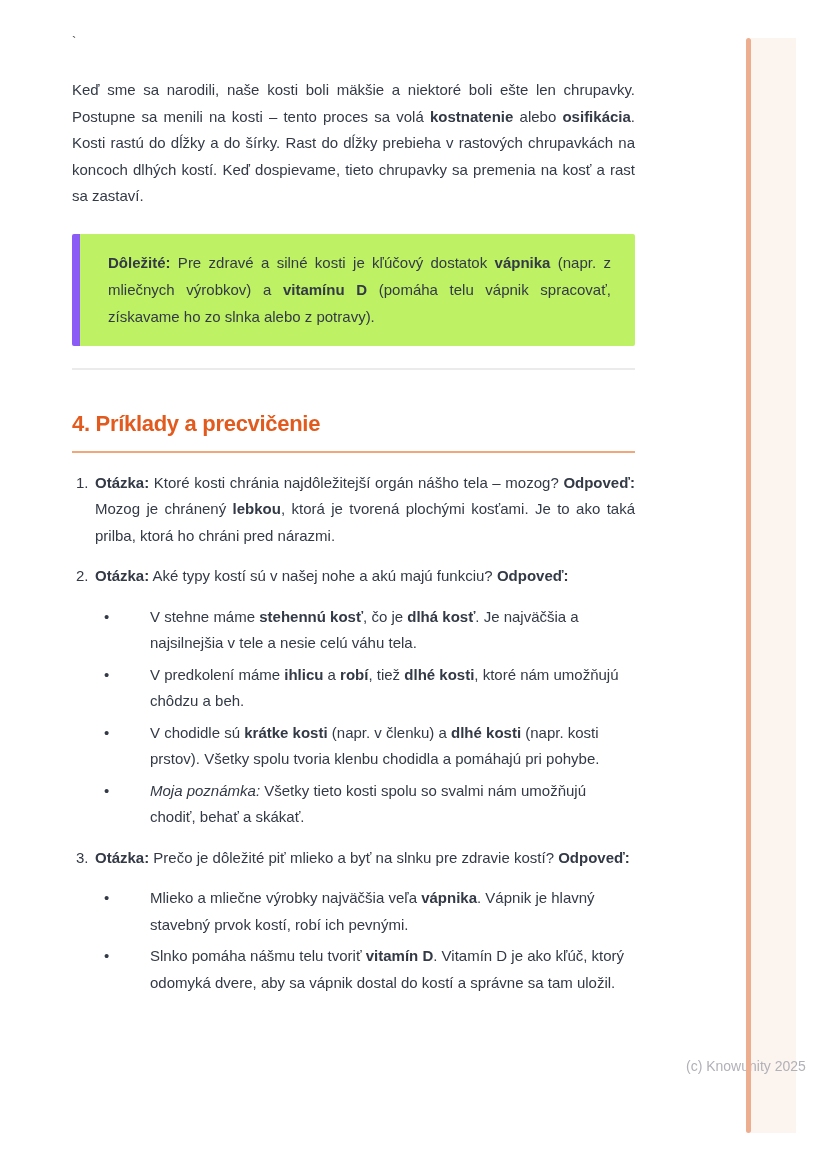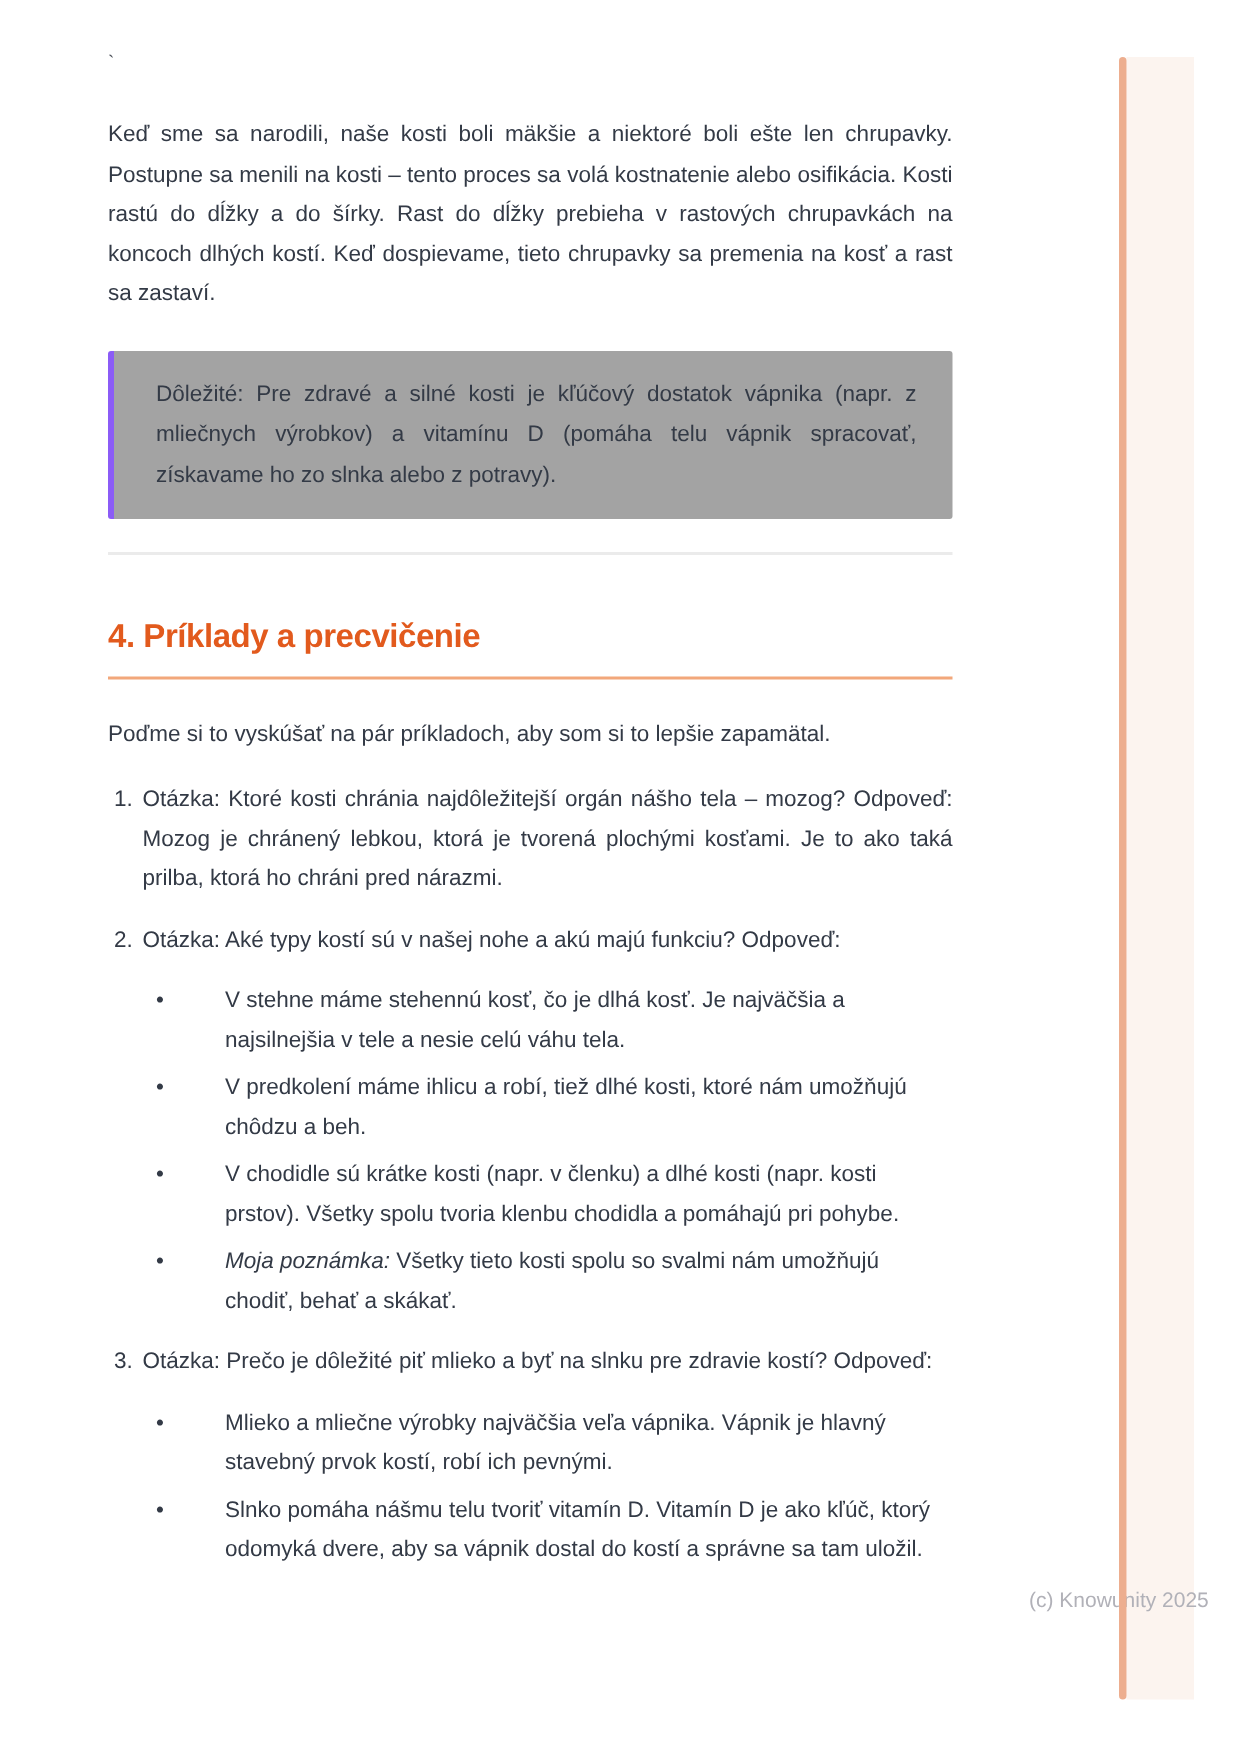--- a/index.html
+++ b/index.html
@@ -13,21 +13,21 @@
   .stray { font-size:13px; line-height:20px; color:#4a4f57; height:20px; }
   .sec-title {
     margin:34px 0 0; font-size:21px; line-height:28px; font-weight:700;
     color:#EF8142; letter-spacing:-0.2px;
   }
   .body-par {
     margin:25px 0 0; font-size:15px; line-height:26.5px; color:#333A46;
     text-align:justify;
   }
   .callout {
-    margin-top:24px; background:#a3a3a3; border-left:4px solid #8b5cf6;
+    margin-top:24px; background:#bef264; border-left:8px solid #8b5cf6;
     border-radius:2px; padding:15px 24px 16px 28px;
     font-size:15px; line-height:27px; color:#333A46; text-align:justify;
   }
   .divider { margin-top:22px; border:none; border-top:2px solid #EBEBEB; height:0; }
   .chapter-title {
     margin:36px 0 0; font-size:22px; line-height:36px; font-weight:700;
     color:#E25A1D; letter-spacing:-0.3px; padding-bottom:9px;
     border-bottom:2px solid #F2A77B;
   }
   .intro { margin-top:24px; text-align:left; }
@@ -40,21 +40,21 @@
   }
   .qa-text {
     flex:1; font-size:15px; line-height:26.5px; color:#333A46; text-align:justify;
   }
   ul.subs { list-style:none; margin:14px 0 0 32px; padding:0; }
   ul.subs > li { display:flex; margin-bottom:5px; }
   .bullet-marker {
     flex:0 0 18px; width:18px; font-size:15px; line-height:26.5px; color:#333A46;
   }
   .bullet-text { flex:1; font-size:15px; line-height:26.5px; color:#333A46; text-align:left;margin-left:28px; }
-  strong { font-weight:400; }
+  strong { font-weight:700; }
   em { font-style:italic; }
   .edge-band {
     position:absolute; left:751px; top:38px; width:45px; height:1095px;
     background:#FCF4EF; z-index:1;
   }
   .edge-line {
     position:absolute; left:746px; top:38px; width:5px; height:1095px;
     background:#EDAE8F; border-radius:3px; z-index:3;
   }
   .watermark {
@@ -75,21 +75,20 @@
     <p class="body-par"><span>Keď sme sa narodili, naše kosti boli mäkšie a niektoré boli ešte len chrupavky. Postupne sa menili na kosti – tento proces sa volá </span><strong>kostnatenie</strong><span> alebo </span><strong>osifikácia</strong><span>. Kosti rastú do dĺžky a do šírky. Rast do dĺžky prebieha v rastových chrupavkách na koncoch dlhých kostí. Keď dospievame, tieto chrupavky sa premenia na kosť a rast sa zastaví.</span></p>
 
     <aside class="callout">
       <p class="callout-text"><strong>Dôležité:</strong><span> Pre zdravé a silné kosti je kľúčový dostatok </span><strong>vápnika</strong><span> (napr. z mliečnych výrobkov) a </span><strong>vitamínu D</strong><span> (pomáha telu vápnik spracovať, získavame ho zo slnka alebo z potravy).</span></p>
     </aside>
 
     <hr class="divider">
 
     <h2 class="chapter-title">4. Príklady a precvičenie</h2>
 
-    <p class="body-par intro">Poďme si to vyskúšať na pár príkladoch, aby som si to lepšie zapamätal.</p>
 
     <ol class="qa">
 
       <li>
         <div class="qa-row">
           <span class="qa-num">1.</span>
           <div class="qa-text"><strong>Otázka:</strong><span> Ktoré kosti chránia najdôležitejší orgán nášho tela – mozog? </span><strong>Odpoveď:</strong><span> Mozog je chránený </span><strong>lebkou</strong><span>, ktorá je tvorená plochými kosťami. Je to ako taká prilba, ktorá ho chráni pred nárazmi.</span></div>
         </div>
       </li>
 

